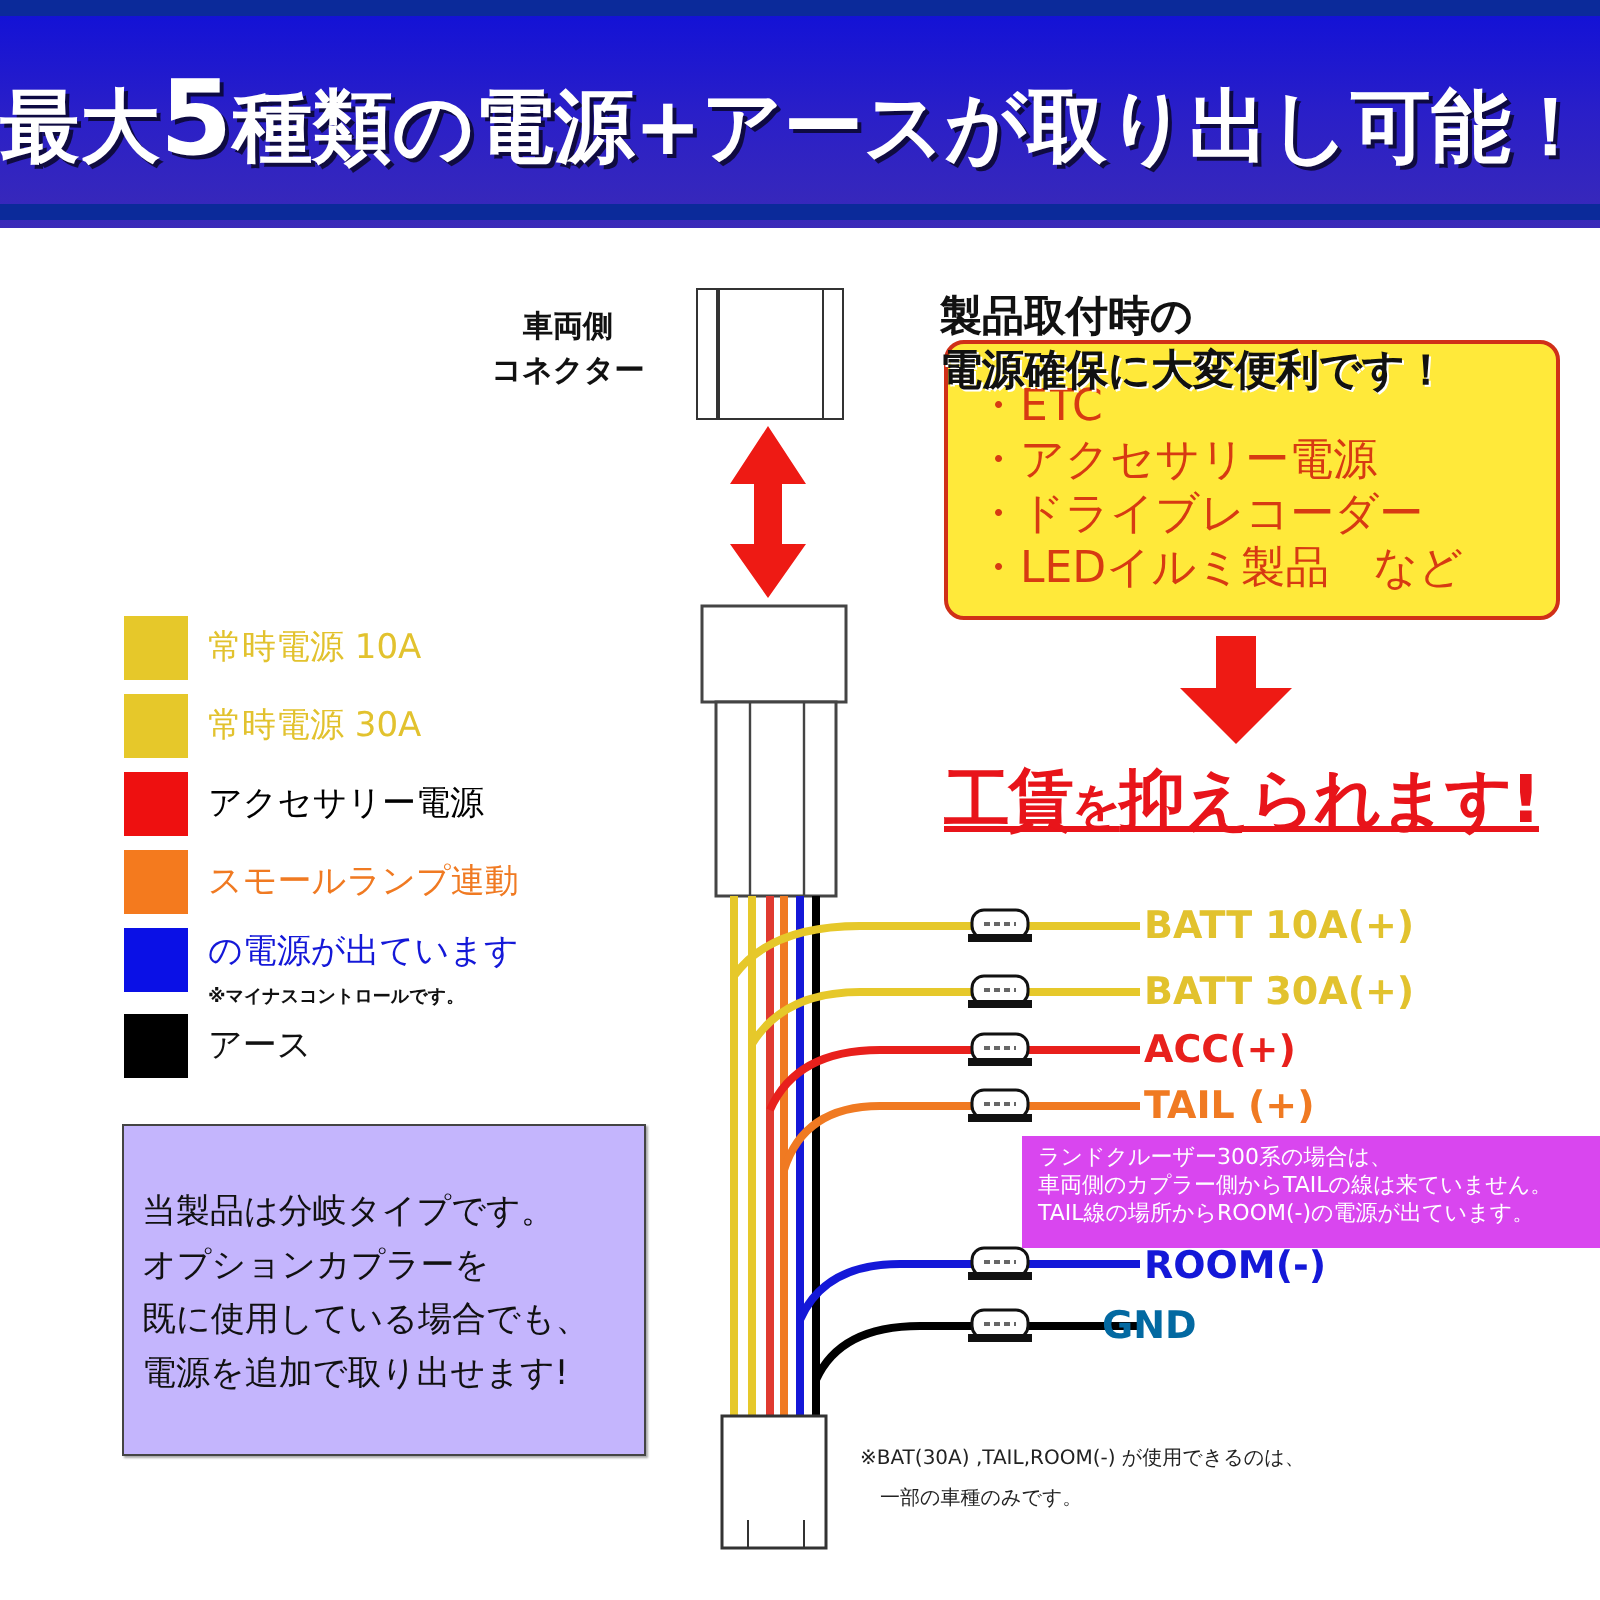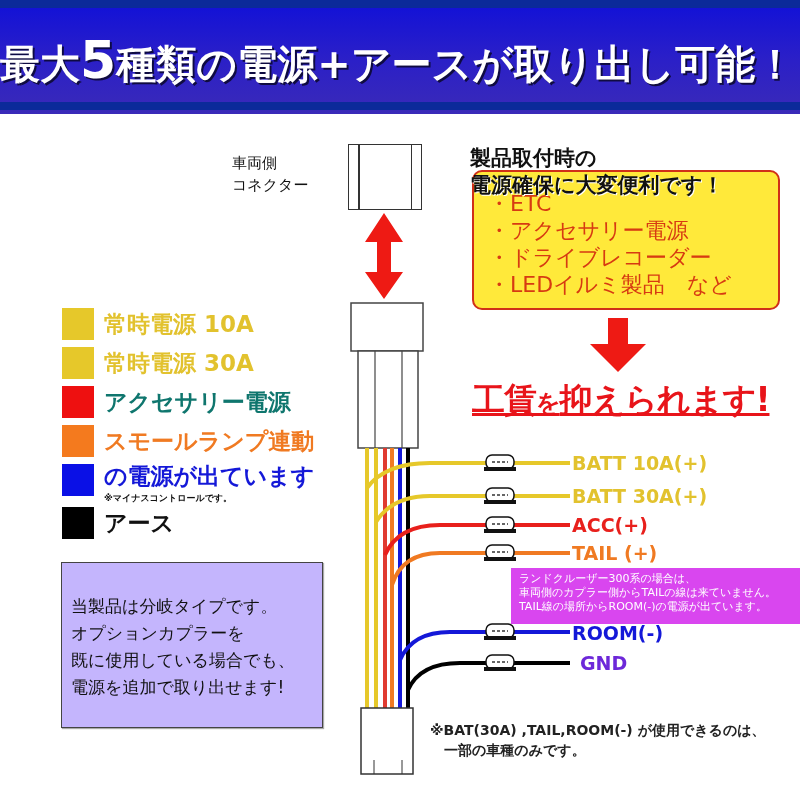--- a/index.html
+++ b/index.html
@@ -3,40 +3,40 @@
 <meta charset="utf-8">
 <style>
   html,body{margin:0;padding:0;background:#fff;}
   body{width:800px;height:800px;position:relative;overflow:hidden;font-family:"DejaVu Sans","Liberation Sans",sans-serif;}
   .banner{position:absolute;left:0;top:0;width:800px;height:114px;background:linear-gradient(#1010d8,#2a1fc8 50%,#3a2ab8);}
   .banner .stripe-top{position:absolute;left:0;top:0;width:800px;height:8px;background:#0b2a9a;}
   .banner .stripe-bot{position:absolute;left:0;bottom:4px;width:800px;height:8px;background:#0b2a9a;}
   .banner-title{position:absolute;left:0;top:30px;width:760px;text-align:center;color:#fff;font-weight:bold;font-size:40px;letter-spacing:0px;white-space:nowrap;text-shadow:2px 2px 0 #000a;}
   .banner-title .big{font-size:52px;}
   .abs{position:absolute;}
-  .conn-label{position:absolute;left:232px;top:152px;width:104px;text-align:left;font-size:15px;font-weight:normal;line-height:22px;color:#111;}
+  .conn-label{position:absolute;left:232px;top:152px;width:104px;text-align:center;font-size:15px;font-weight:bold;line-height:22px;color:#111;}
   .top-connector{position:absolute;left:348px;top:144px;width:72px;height:64px;border:1.5px solid #333;background:#fff;}
   .top-connector .l1{position:absolute;left:9px;top:0;width:1.5px;height:100%;background:#333;}
   .top-connector .l2{position:absolute;right:9px;top:0;width:1.5px;height:100%;background:#333;}
   .legend{position:absolute;left:62px;}
   .legend-row{position:absolute;left:0;height:36px;white-space:nowrap;}
   .swatch{position:absolute;left:0;top:2px;width:32px;height:32px;}
-  .legend-text{position:absolute;left:42px;top:2px;font-size:23px;font-weight:bold;line-height:32px;}
+  .legend-text{position:absolute;left:42px;top:2px;font-size:17px;font-weight:normal;line-height:32px;}
   .legend-note{position:absolute;left:42px;top:34px;font-size:9px;font-weight:bold;color:#111;}
   .info-title{position:absolute;left:470px;top:145px;font-size:21px;font-weight:bold;line-height:27px;color:#111;text-shadow:1px 1px 0 #fff;}
   .yellow-box{position:absolute;left:472px;top:170px;width:304px;height:136px;background:#ffe93a;border:2px solid #d03018;border-radius:10px;}
   .yellow-box ul{list-style:none;margin:0;padding:0;position:absolute;left:14px;top:18px;}
   .yellow-box li{font-size:22px;line-height:27px;color:#d73a12;white-space:nowrap;}
   .cost-text{position:absolute;left:472px;top:378px;font-size:33px;font-weight:bold;color:#e8141a;white-space:nowrap;letter-spacing:-1px;text-decoration:underline;}
   .cost-text .small{font-size:24px;}
   .wire-label{position:absolute;font-weight:bold;font-size:19px;white-space:nowrap;line-height:22px;}
   .orange-note{position:absolute;left:467px;top:568px;width:333px;height:56px;background:#d946ef;color:#fff;font-size:11px;line-height:14px;padding:4px 0 0 8px;box-sizing:border-box;white-space:nowrap;margin-left:44px;}
   .info-box{position:absolute;left:61px;top:562px;width:260px;height:164px;border:1.5px solid #444;box-shadow:1px 1px 1px #aaa;background:#c4b5fd;}
   .info-box p{margin:0;position:absolute;left:9px;top:30px;font-size:17px;line-height:27px;color:#111;white-space:nowrap;}
-  .footnote{position:absolute;left:430px;top:720px;font-size:14px;line-height:20px;color:#222;font-weight:bold;white-space:nowrap;}
+  .footnote{position:absolute;left:430px;top:720px;font-size:10px;line-height:20px;color:#222;font-weight:normal;white-space:nowrap;}
 </style>
 </head>
 <body>
 
 <div class="banner">
   <div class="stripe-top"></div>
   <div class="banner-title">
     <span>最大</span><span class="big">5</span><span>種類の電源+アースが取り出し可能！</span>
   </div>
   <div class="stripe-bot"></div>
@@ -130,21 +130,21 @@
   <div class="legend-row" style="top:306px">
     <div class="swatch" style="background:#e6c82a"></div>
     <div class="legend-text" style="color:#e2c22e">常時電源 10A</div>
   </div>
   <div class="legend-row" style="top:345px">
     <div class="swatch" style="background:#e6c82a"></div>
     <div class="legend-text" style="color:#e2c22e">常時電源 30A</div>
   </div>
   <div class="legend-row" style="top:384px">
     <div class="swatch" style="background:#ee1010"></div>
-    <div class="legend-text" style="color:#0f766e">アクセサリー電源</div>
+    <div class="legend-text" style="color:#000000">アクセサリー電源</div>
   </div>
   <div class="legend-row" style="top:423px">
     <div class="swatch" style="background:#f47a1e"></div>
     <div class="legend-text" style="color:#f07a22">スモールランプ連動</div>
   </div>
   <div class="legend-row" style="top:462px;height:44px">
     <div class="swatch" style="background:#0a10e6"></div>
     <div class="legend-text" style="color:#1418d8;top:-2px">の電源が出ています</div>
     <div class="legend-note" style="top:30px">※マイナスコントロールです。</div>
   </div>
@@ -171,21 +171,21 @@
 
 <div class="cost-text">
   <span>工賃</span><span class="small">を</span><span>抑えられます!</span>
 </div>
 
 <div class="wire-label" style="left:572px;top:452px;color:#e2c22e">BATT 10A(+)</div>
 <div class="wire-label" style="left:572px;top:485px;color:#e2c22e">BATT 30A(+)</div>
 <div class="wire-label" style="left:572px;top:514px;color:#e8201c">ACC(+)</div>
 <div class="wire-label" style="left:572px;top:542px;color:#f07a22">TAIL (+)</div>
 <div class="wire-label" style="left:572px;top:622px;color:#1418d8">ROOM(-)</div>
-<div class="wire-label" style="left:580px;top:652px;color:#6d28d9">GND</div>
+<div class="wire-label" style="left:551px;top:652px;color:#0369a1">GND</div>
 
 <div class="orange-note">
   <div>ランドクルーザー300系の場合は、</div>
   <div>車両側のカプラー側からTAILの線は来ていません。</div>
   <div>TAIL線の場所からROOM(-)の電源が出ています。</div>
 </div>
 
 <div class="info-box">
   <p>
     <span>当製品は分岐タイプです。</span><br>

